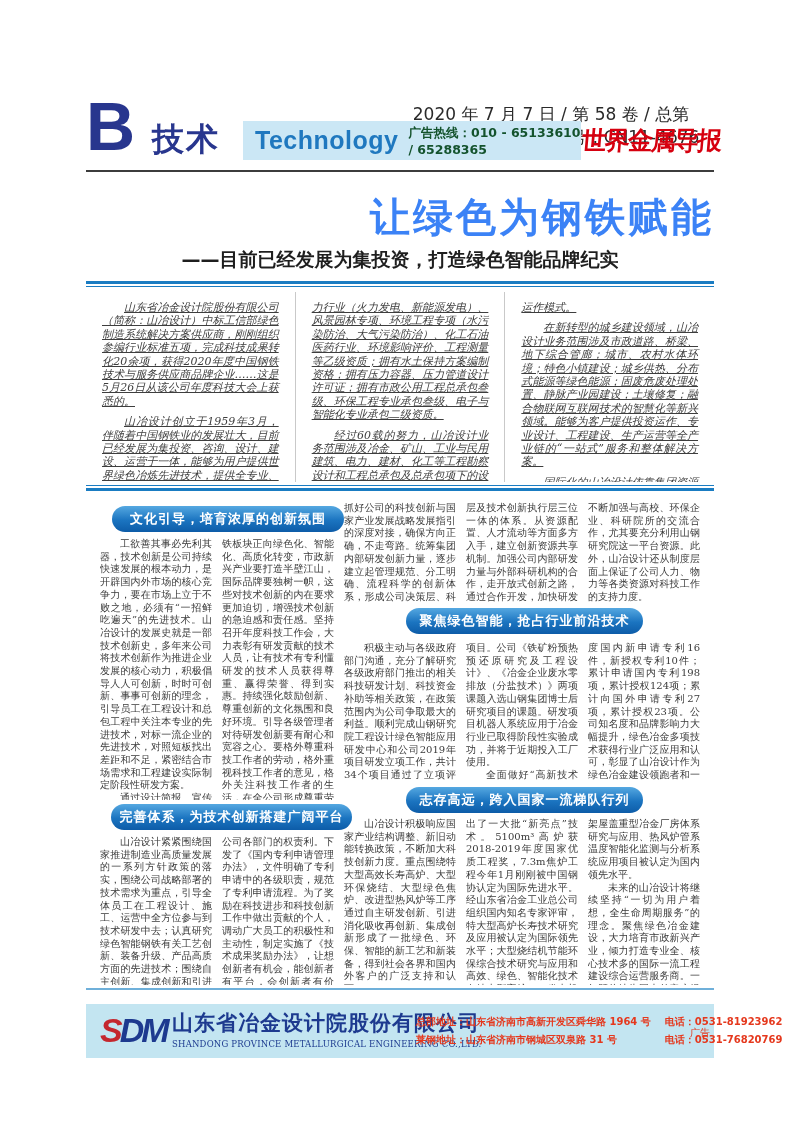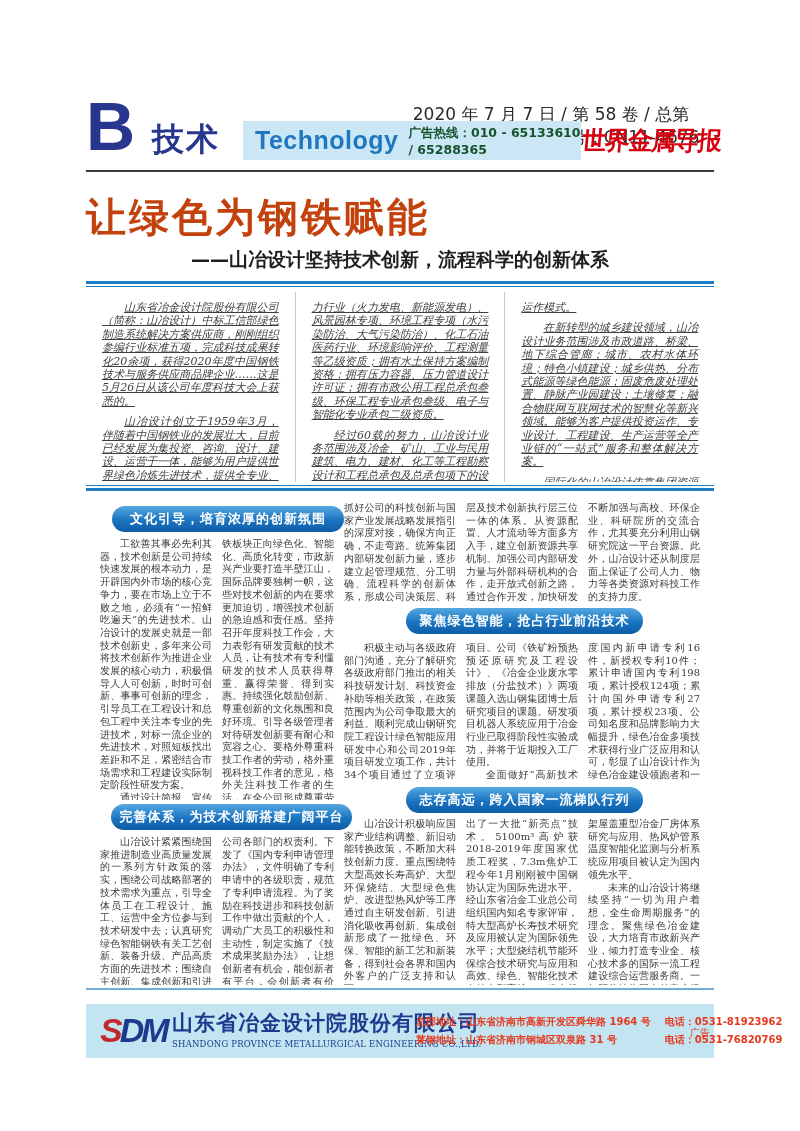--- a/index.html
+++ b/index.html
@@ -12,22 +12,22 @@
   .issue-line{position:absolute;left:390px;top:103px;width:322px;text-align:center;
               font-size:17px;color:#2a2a2a;}
   .tech-strip{position:absolute;left:243px;top:121px;width:338px;height:39px;background:#cbe7f5;
               display:flex;align-items:center;padding-left:12px;box-sizing:border-box;}
   .tech-en{font-size:25px;font-weight:900;color:#1f78bf;font-family:"Liberation Sans",sans-serif;letter-spacing:0.5px;}
   .hotline{font-size:12.5px;font-weight:700;color:#14532d;margin-left:10px;}
   .paper-name{position:absolute;left:582px;top:124px;width:132px;font-size:25px;font-weight:900;
               color:#d6000f;font-family:"DejaVu Serif",serif;letter-spacing:-2px;transform:skewX(-5deg);white-space:nowrap;}
   .header-rule{position:absolute;left:86px;top:170px;width:628px;height:2px;background:#3c3c3c;}
   
-  .headline{position:absolute;left:86px;top:190px;width:628px;text-align:left;
-            font-family:"DejaVu Serif",serif;font-weight:700;font-size:40px;color:#c2410c;letter-spacing:3px;}
+  .headline{position:absolute;left:86px;top:190px;width:628px;text-align:right;
+            font-family:"DejaVu Serif",serif;font-weight:700;font-size:40px;color:#3b82f6;letter-spacing:3px;}
   .subhead{position:absolute;left:86px;top:247px;width:628px;text-align:center;
            font-weight:700;font-size:19px;color:#1e1e1e;}
   
   .rule{position:absolute;left:86px;width:628px;background:#1a7cc2;}
   .intro{position:absolute;left:86px;top:292px;width:628px;height:190px;display:flex;}
   .icol{flex:1;padding:2px 9px 0;font-family:"DejaVu Serif",serif;font-style:italic;
         font-size:11px;line-height:13.4px;color:#3e3e3e;text-align:justify;overflow:hidden;}
   .icol.sep{border-right:1px solid #c9c9c9;}
   .icol p{margin:7px;text-decoration:underline;}
   
@@ -64,21 +64,21 @@
   <div class="sec-cn">技术</div>
   <div class="issue-line">2020 年 7 月 7 日 / 第 58 卷 / 总第 2480 期 / 国内统一刊号：CN11-4676</div>
   <div class="tech-strip">
     <span class="tech-en">Technology</span>
     <span class="hotline">广告热线：010 - 65133610 / 65288365</span>
   </div>
   <div class="paper-name">世界金属导报</div>
   <div class="header-rule"></div>
 
   <div class="headline">让绿色为钢铁赋能</div>
-  <div class="subhead">——山冶设计坚持技术创新，流程科学的创新体系</div>
+  <div class="subhead">——目前已经发展为集投资，打造绿色智能品牌纪实</div>
 
   <div class="rule" style="top:281px;height:3px;"></div>
   <div class="rule" style="top:286px;height:1px;"></div>
   <div class="rule" style="top:485px;height:1px;"></div>
   <div class="rule" style="top:488px;height:3px;"></div>
 
   <div class="intro">
     <div class="icol sep">
       <p class="ind">山东省冶金设计院股份有限公司（简称：山冶设计）中标工信部绿色制造系统解决方案供应商，刚刚组织参编行业标准五项，完成科技成果转化20余项，获得2020年度中国钢铁技术与服务供应商品牌企业……这是5月26日从该公司年度科技大会上获悉的。</p>
       <p class="ind">山冶设计创立于1959年3月，伴随着中国钢铁业的发展壮大，目前已经发展为集投资、咨询、设计、建设、运营于一体，能够为用户提供世界绿色冶炼先进技术，提供全专业、全方位、全流程一揽子技术服务的一流国际化工程技术公司。</p>

